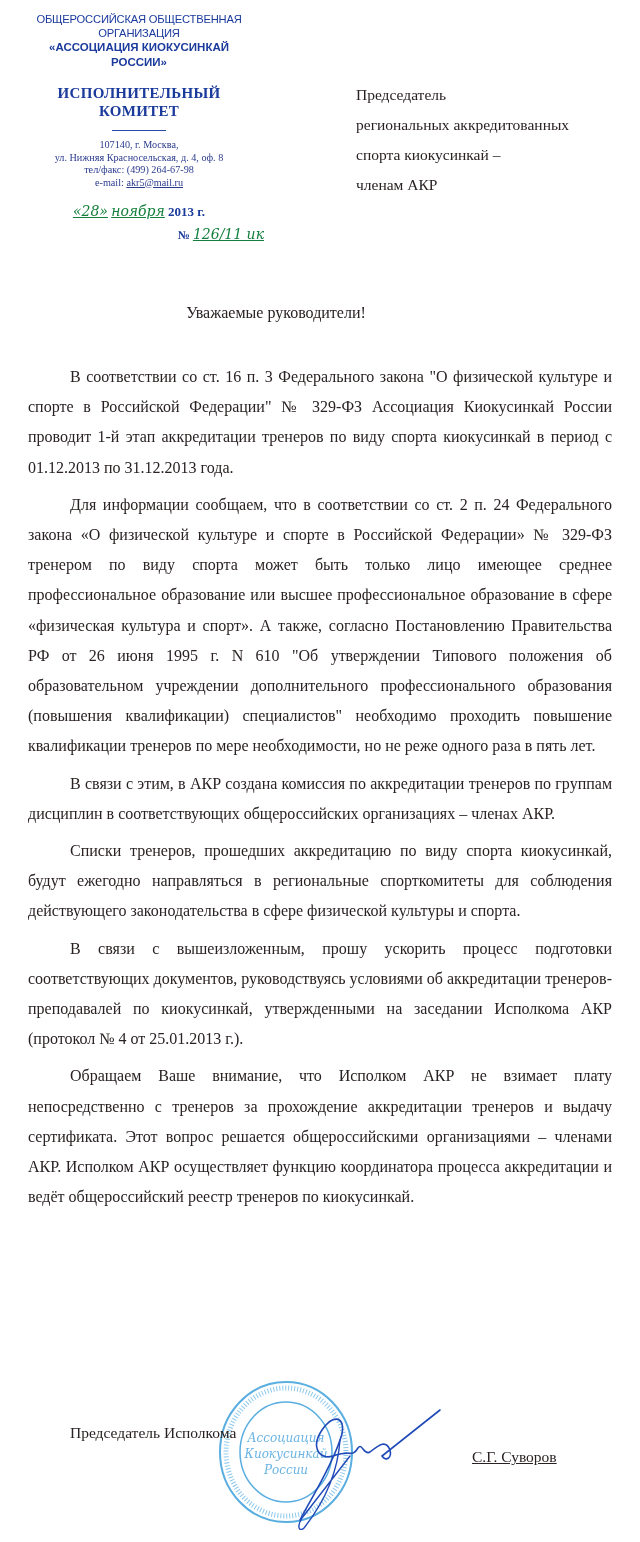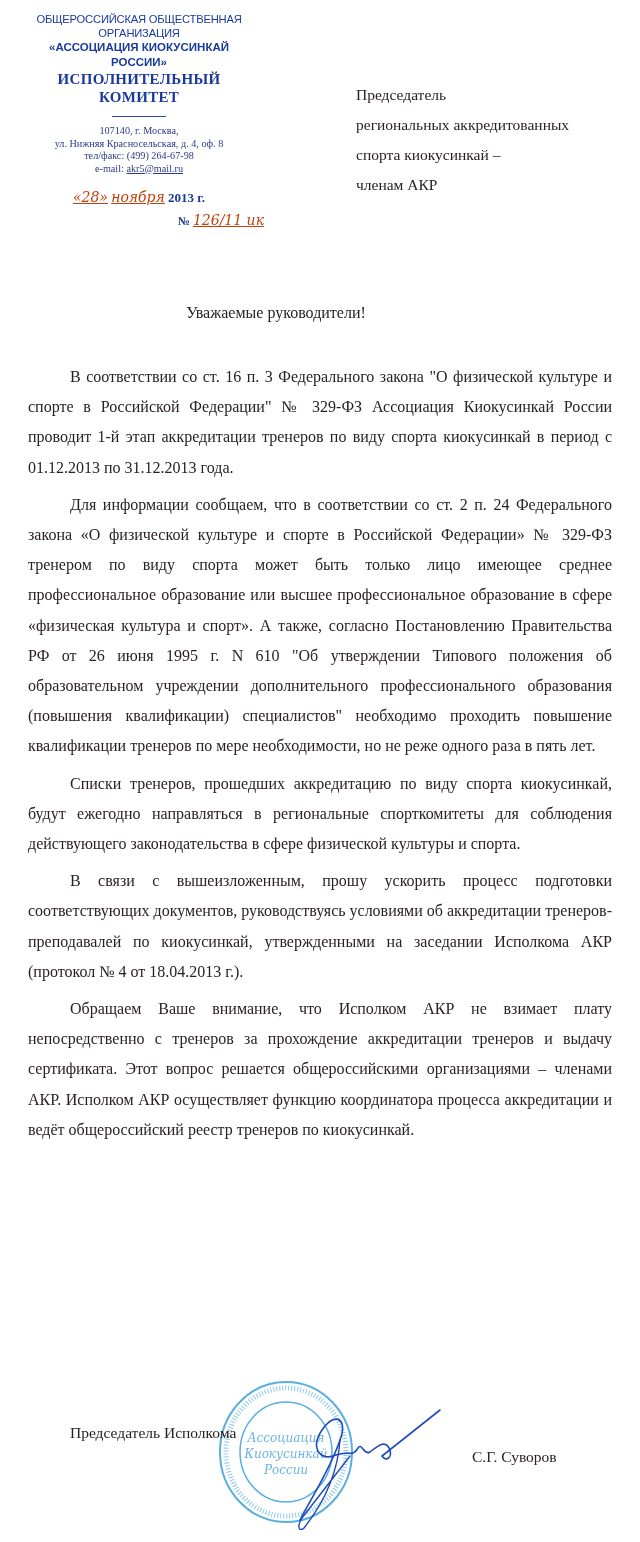--- a/index.html
+++ b/index.html
@@ -1,38 +1,38 @@
 <!DOCTYPE html>
 <html><head>
 <meta charset="utf-8">
 <style>
   html, body { margin: 0; padding: 0; background: #ffffff; }
   body { width: 640px; height: 1542px; position: relative; overflow: hidden;
          font-family: "Liberation Serif", "DejaVu Serif", serif; color: #2a2222; }
   .letterhead { position: absolute; left: 14px; top: 12px; width: 250px; text-align: center; color: #1a3a9c; }
   .org-line { font-family: "Liberation Sans", "DejaVu Sans", sans-serif; font-size: 11.2px; line-height: 14px; letter-spacing: -0.2px; }
   .org-bold { font-family: "Liberation Sans", "DejaVu Sans", sans-serif; font-weight: bold; font-size: 11.5px; line-height: 15px; text-align: center; }
-  .committee { font-family: "Liberation Serif", serif; font-weight: bold; font-size: 15px; line-height: 18px; letter-spacing: 0.3px; }
+  .committee { font-family: "Liberation Serif", serif; font-weight: bold; font-size: 15px; line-height: 18px; margin-top: 14px; letter-spacing: 0.3px; }
   .rule { width: 54px; height: 1px; background: #2a4aa8; margin: 10px auto 8px; }
   .addr { font-family: "Liberation Serif", serif; font-size: 10.2px; line-height: 12.5px; color: #2a3a8c; }
   .addr a { color: #2a3a8c; text-decoration: underline; }
   .date-line { margin-top: 14px; font-family: "Liberation Serif", serif; font-weight: bold; font-size: 13px; color: #1a3a9c; }
-  .hand { font-family: "DejaVu Serif", serif; font-style: italic; font-weight: normal; color: #c2410c; text-decoration: underline; font-size: 14px; }
+  .hand { font-family: "DejaVu Serif", serif; font-style: italic; font-weight: normal; color: #15803d; text-decoration: underline; font-size: 14px; }
   .num-line { margin-top: 6px; padding-left: 80px; font-family: "Liberation Serif", serif; font-weight: bold; font-size: 12px; color: #1a3a9c; text-align: right; }
 
   .recipient { position: absolute; left: 356px; top: 80px; font-size: 15.5px; line-height: 30px; color: #2a2222; }
 
   .salutation { position: absolute; left: 0; top: 304px; width: 552px; text-align: center; font-size: 16px; }
 
   .body-text { position: absolute; left: 28px; top: 362px; width: 584px; font-size: 16px; line-height: 30.2px; text-align: justify; }
   .body-text p { margin: 0 0 7px 0; text-indent: 42px; }
 
   .signature { position: absolute; left: 0; top: 1370px; width: 640px; height: 172px; }
   .sig-title { position: absolute; left: 70px; top: 54px; font-size: 15.5px; }
-  .sig-name { position: absolute; left: 472px; top: 78px; font-size: 15.5px; }
+  .sig-name { position: absolute; left: 472px; top: 78px; font-size: 15.5px; text-decoration: underline; }
   .stamp { position: absolute; left: 216px; top: 8px; width: 140px; height: 148px; }
   .autograph { position: absolute; left: 240px; top: 30px; width: 210px; height: 130px; }
 </style>
 </head>
 <body>
 
 <div class="letterhead">
   <div class="org-line">ОБЩЕРОССИЙСКАЯ ОБЩЕСТВЕННАЯ</div>
   <div class="org-line">ОРГАНИЗАЦИЯ</div>
   <div class="org-bold">«АССОЦИАЦИЯ КИОКУСИНКАЙ</div>
@@ -64,22 +64,23 @@
   <div>региональных аккредитованных</div>
   <div>спорта киокусинкай –</div>
   <div>членам АКР</div>
 </div>
 
 <div class="salutation">Уважаемые руководители!</div>
 
 <div class="body-text">
   <p>В соответствии со ст. 16 п. 3 Федерального закона "О физической культуре и спорте в Российской Федерации" № 329-ФЗ Ассоциация Киокусинкай России проводит  1-й этап аккредитации тренеров по виду спорта   киокусинкай в период с 01.12.2013 по 31.12.2013 года.</p>
   <p>Для информации сообщаем, что в соответствии со ст. 2 п. 24 Федерального закона «О физической культуре и спорте в Российской Федерации» № 329-ФЗ тренером по виду спорта может быть только лицо имеющее среднее профессиональное образование или высшее профессиональное образование в сфере «физическая культура и спорт». А также, согласно Постановлению Правительства РФ от 26 июня 1995 г. N 610 "Об утверждении Типового положения об образовательном учреждении дополнительного профессионального образования (повышения квалификации) специалистов" необходимо проходить повышение квалификации тренеров по мере необходимости, но не реже одного раза в пять лет.</p>
+  <p>В связи с этим, в АКР создана комиссия по аккредитации тренеров по группам дисциплин в соответствующих общероссийских организациях – членах АКР.</p>
   <p>Списки тренеров, прошедших аккредитацию по виду спорта киокусинкай, будут ежегодно направляться в региональные спорткомитеты для соблюдения действующего законодательства в сфере физической культуры и спорта.</p>
-  <p>В связи с вышеизложенным, прошу ускорить процесс подготовки соответствующих документов, руководствуясь условиями об аккредитации тренеров-преподавалей по киокусинкай, утвержденными на заседании Исполкома АКР (протокол № 4 от 18.04.2013 г.).</p>
+  <p>В связи с вышеизложенным, прошу ускорить процесс подготовки соответствующих документов, руководствуясь условиями об аккредитации тренеров-преподавалей по киокусинкай, утвержденными на заседании Исполкома АКР (протокол № 4 от 25.01.2013 г.).</p>
   <p>Обращаем Ваше внимание, что Исполком АКР не взимает плату непосредственно с тренеров за прохождение аккредитации тренеров и выдачу сертификата. Этот вопрос решается общероссийскими организациями – членами АКР. Исполком АКР осуществляет функцию координатора процесса аккредитации и ведёт общероссийский реестр тренеров по киокусинкай.</p>
 </div>
 
 <div class="signature">
   <svg class="stamp" viewBox="0 0 140 148">
     <ellipse cx="70" cy="74" rx="66" ry="70" fill="none" stroke="#5aaee0" stroke-width="2"></ellipse>
     <ellipse cx="70" cy="74" rx="60" ry="64" fill="none" stroke="#8cc8ec" stroke-width="5" stroke-dasharray="1 2"></ellipse>
     <ellipse cx="70" cy="74" rx="46" ry="50" fill="none" stroke="#5aaee0" stroke-width="1.5"></ellipse>
     <text x="70" y="64" text-anchor="middle" font-family="DejaVu Serif, serif" font-style="italic" font-size="12" fill="#6ab4e4">Ассоциация</text>
     <text x="70" y="80" text-anchor="middle" font-family="DejaVu Serif, serif" font-style="italic" font-size="12" fill="#6ab4e4">Киокусинкай</text>

